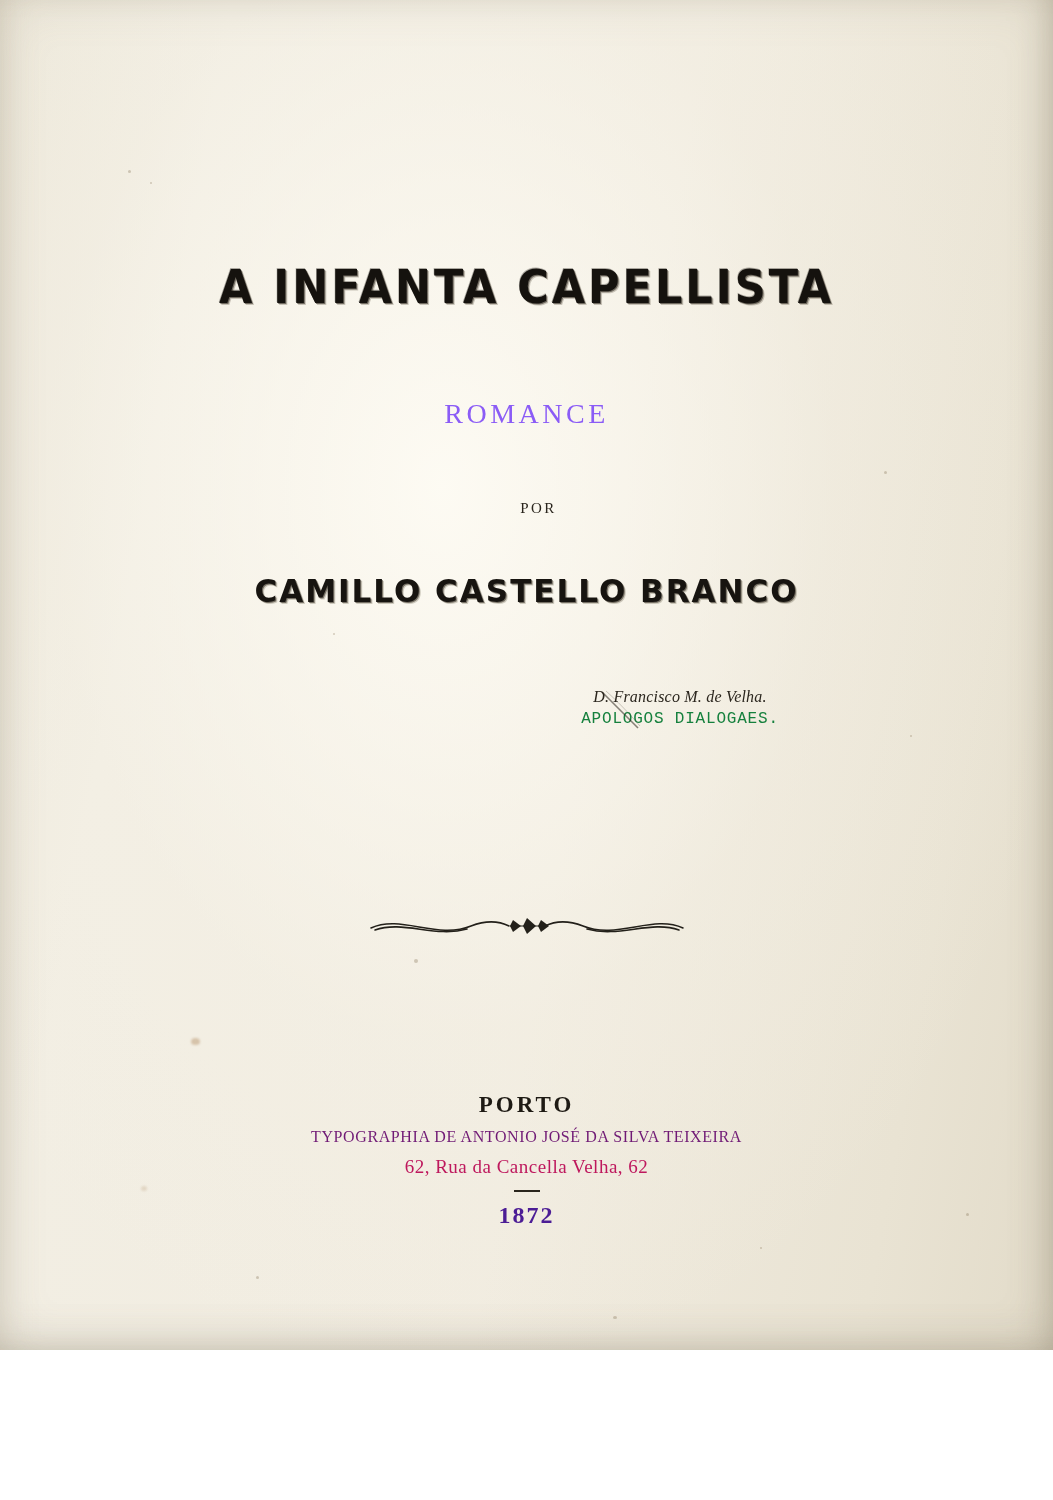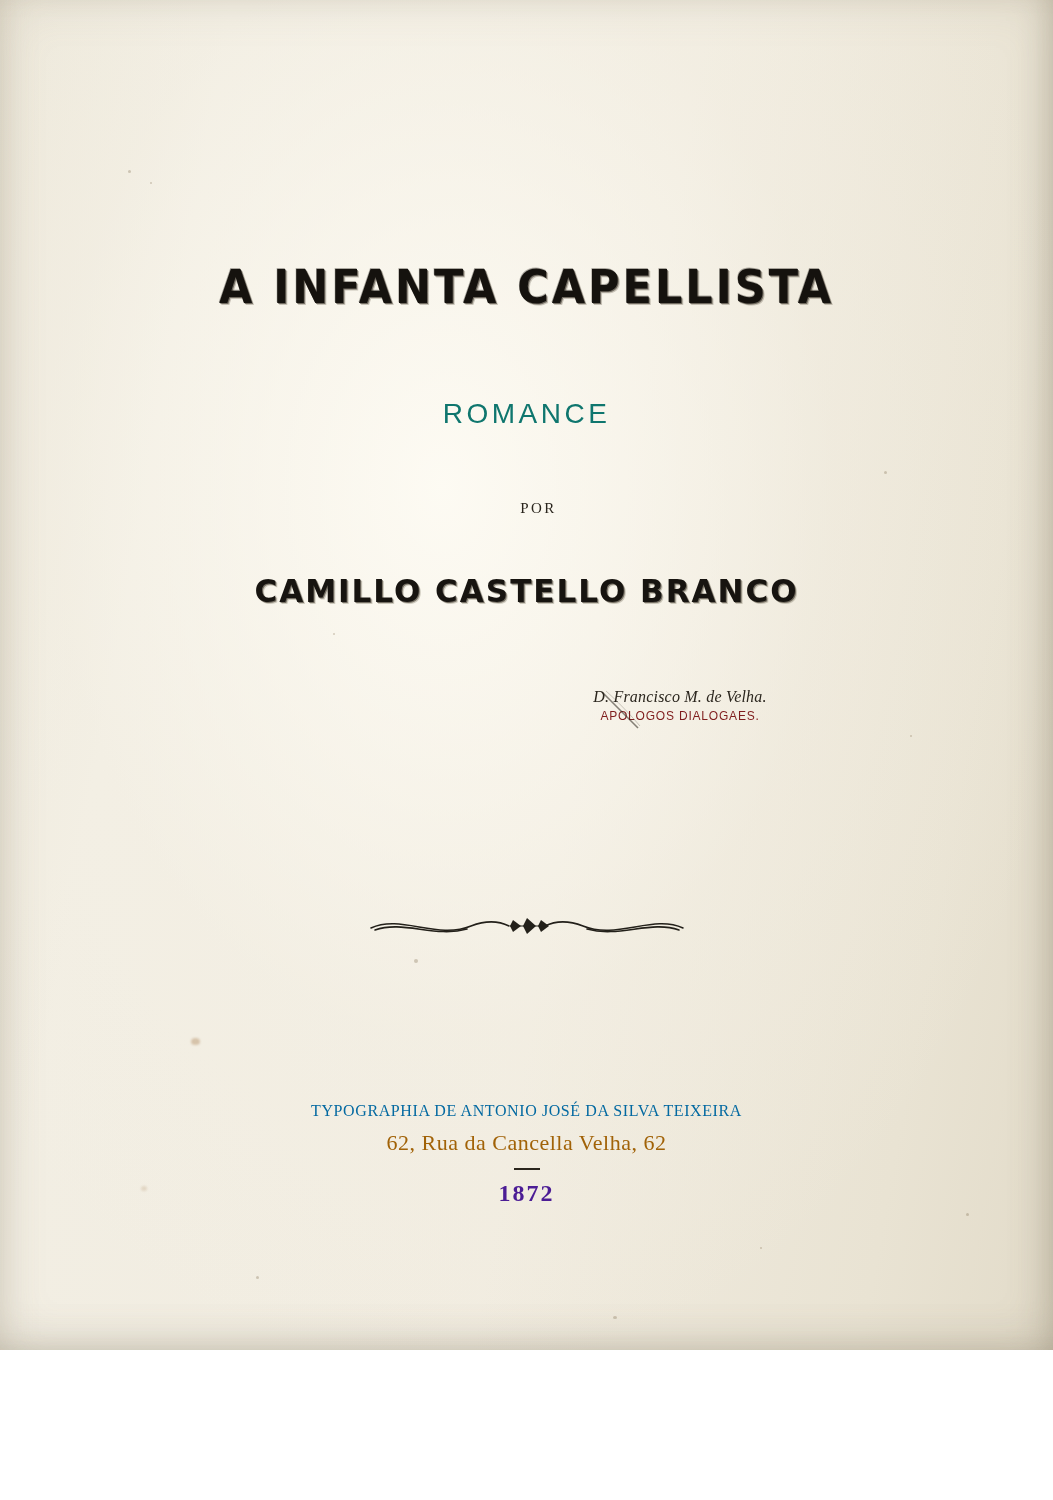--- a/index.html
+++ b/index.html
@@ -71,24 +71,24 @@
       2px 2px 0 rgba(90,80,62,0.30),
       -0.5px -0.5px 0 rgba(30,26,20,0.35);
     transform: scaleY(1.06);
   }
 
   .subtitle {
     position: absolute;
     top: 398px;
     left: 0;
     right: 0;
-    font-family: Liberation Sans, sans-serif;
+    font-family: Liberation Serif, serif;
     font-size: 28px;
     letter-spacing: 3.5px;
-    color: #0f766e;
+    color: #8b5cf6;
   }
 
   .byline-word {
     position: absolute;
     top: 500px;
     left: 0;
     right: 0;
     font-family: "Liberation Serif", serif;
     font-size: 15px;
     letter-spacing: 2.5px;
@@ -127,24 +127,24 @@
     letter-spacing: 0.3px;
   }
   .epi-line2 {
     font-family: "Liberation Serif", serif;
     font-style: italic;
     font-size: 16px;
     color: #2b261e;
     letter-spacing: 0.2px;
   }
   .epi-line3 {
-    font-family: Liberation Sans, sans-serif;
-    font-size: 12px;
+    font-family: Liberation Mono, monospace;
+    font-size: 16px;
     letter-spacing: 0.8px;
-    color: #7f1d1d;
+    color: #15803d;
   }
 
   .ornament {
     position: absolute;
     top: 908px;
     left: 0;
     right: 0;
     display: flex;
     justify-content: center;
   }
@@ -160,28 +160,28 @@
     font-size: 23px;
     letter-spacing: 3px;
     color: #1e1a14;
     font-weight: bold;
   }
   .imprint-printer {
     margin-top: 10px;
     font-family: "Liberation Serif", serif;
     font-size: 16px;
     letter-spacing: 0.6px;
-    color: #0369a1;
+    color: #701a75;
   }
   .imprint-address {
     margin-top: 10px;
     font-family: "Liberation Serif", serif;
-    font-size: 22px;
+    font-size: 19px;
     letter-spacing: 0.5px;
-    color: #a16207;
+    color: #be185d;
   }
   .imprint-rule {
     margin: 12px auto 0 auto;
     width: 26px;
     height: 2px;
     background: #2a251d;
   }
   .imprint-year {
     margin-top: 10px;
     font-family: "Liberation Serif", serif;
@@ -269,20 +269,21 @@
           <path d="M160,10 l9,8 -9,8 -4,-8 z"></path>
           <path d="M174,12 l8,6 -8,6 -3,-6 z"></path>
         </g>
         <g fill="none" stroke="#23201a" stroke-width="1.2">
           <path d="M143,18 h34"></path>
         </g>
       </svg>
     </div>
 
     <div class="imprint">
+      <div class="imprint-city">PORTO</div>
       <div class="imprint-printer smallcaps">TYPOGRAPHIA DE ANTONIO JOSÉ DA SILVA TEIXEIRA</div>
       <div class="imprint-address">62, Rua da Cancella Velha, 62</div>
       <div class="imprint-rule"></div>
       <div class="imprint-year">1872</div>
     </div>
 
   </div>
 
   <div id="corner-mark"></div>
   <div id="paper-edges"></div>

